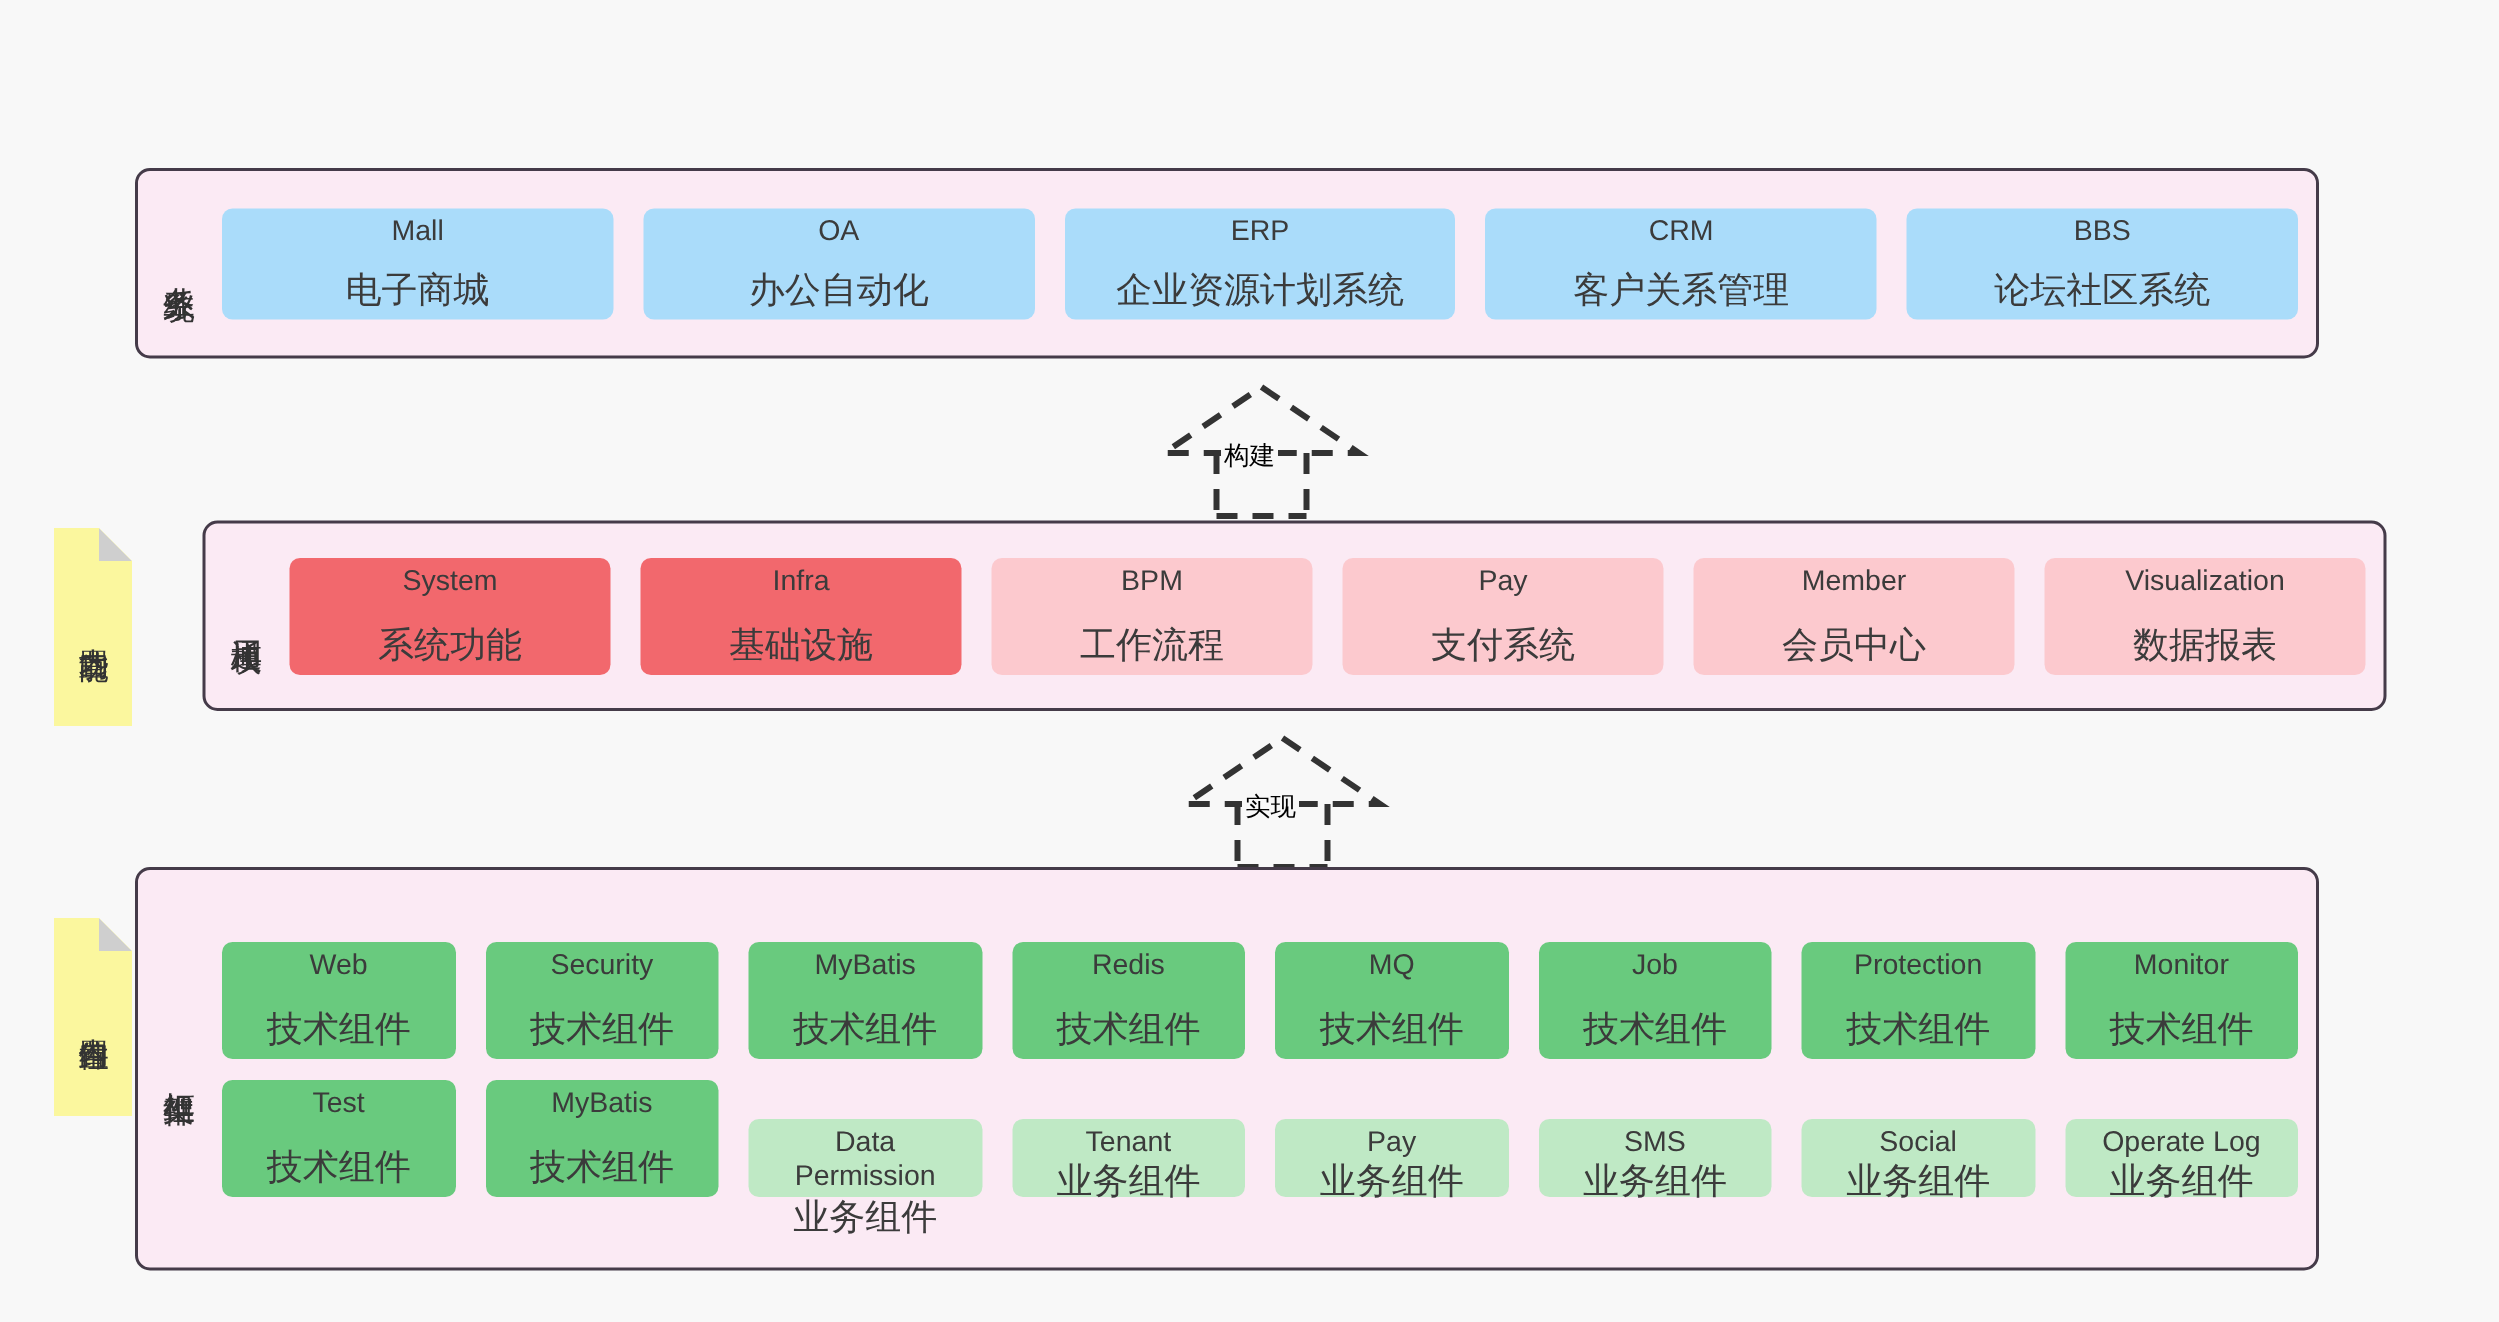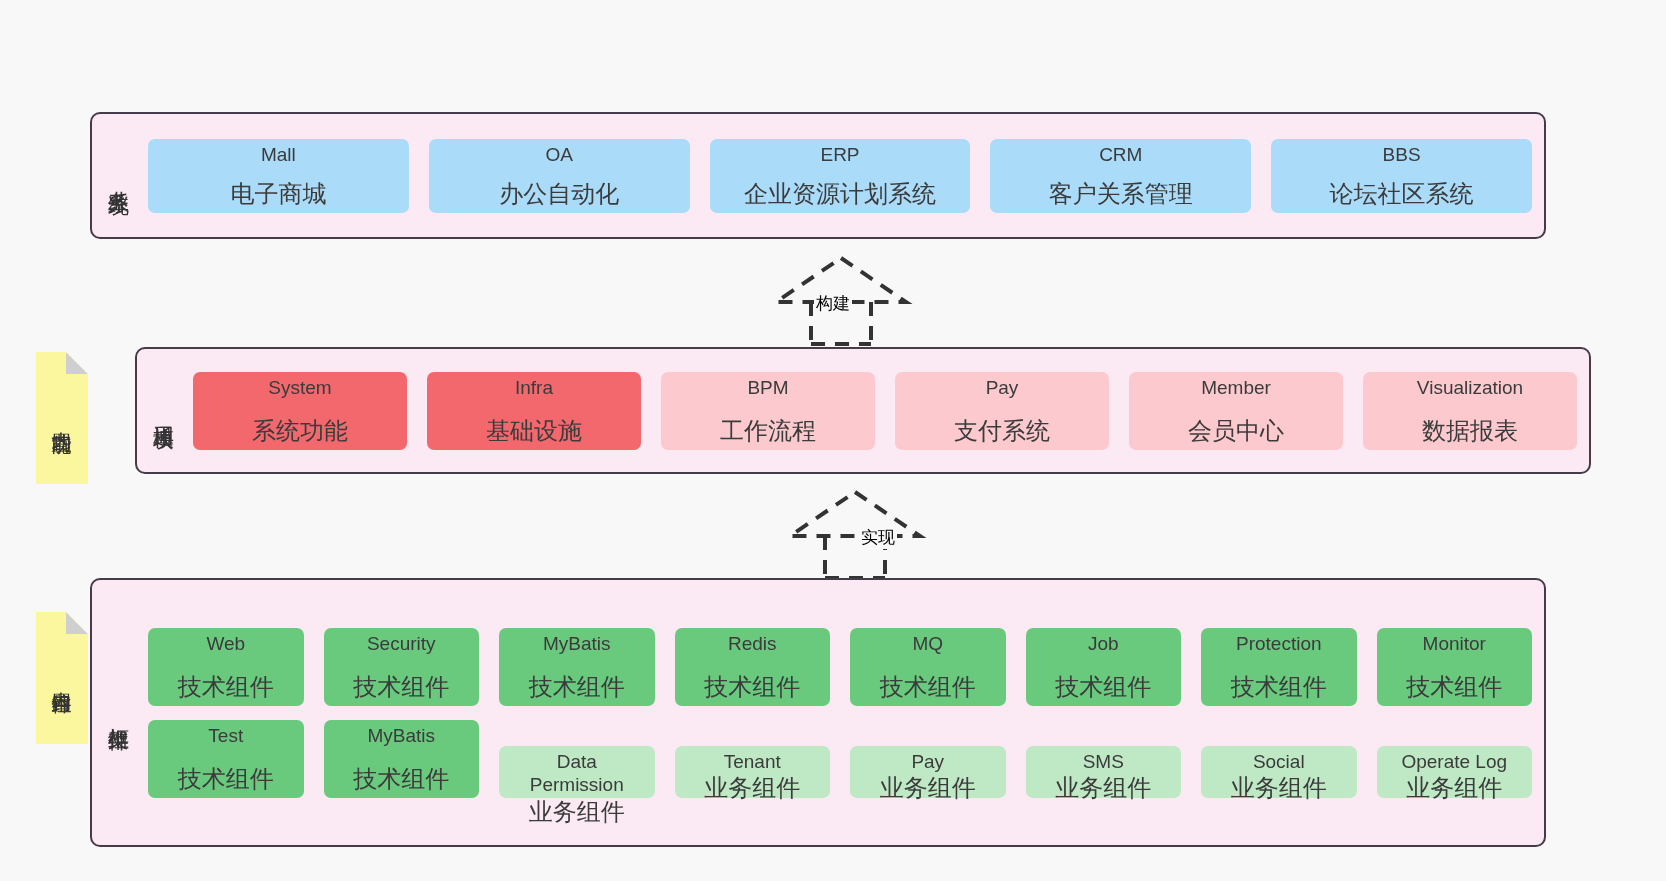--- a/index.html
+++ b/index.html
@@ -115,21 +115,21 @@
     position: absolute;
     font-size: 17px;
     color: #000000;
     background: #f8f8f8;
     padding: 0 2px;
     white-space: nowrap;
   }
   #arrow-build   { left: 756px; top: 256px; width: 170px; height: 90px; }
   #arrow-build .uml-label   { left: 58px; top: 36px; }
   #arrow-impl    { left: 770px; top: 490px; width: 170px; height: 90px; }
-  #arrow-impl .uml-label    { left: 58px; top: 36px; margin-left: 31px; }
+  #arrow-impl .uml-label    { left: 58px; top: 36px; }
 </style>
 </head>
 <body>
 
 <div class="canvas">
 
   <div class="layer" id="layer-business">
     <div class="layer-title">业务系统</div>
     <div class="layer-body">
       <div class="row">

